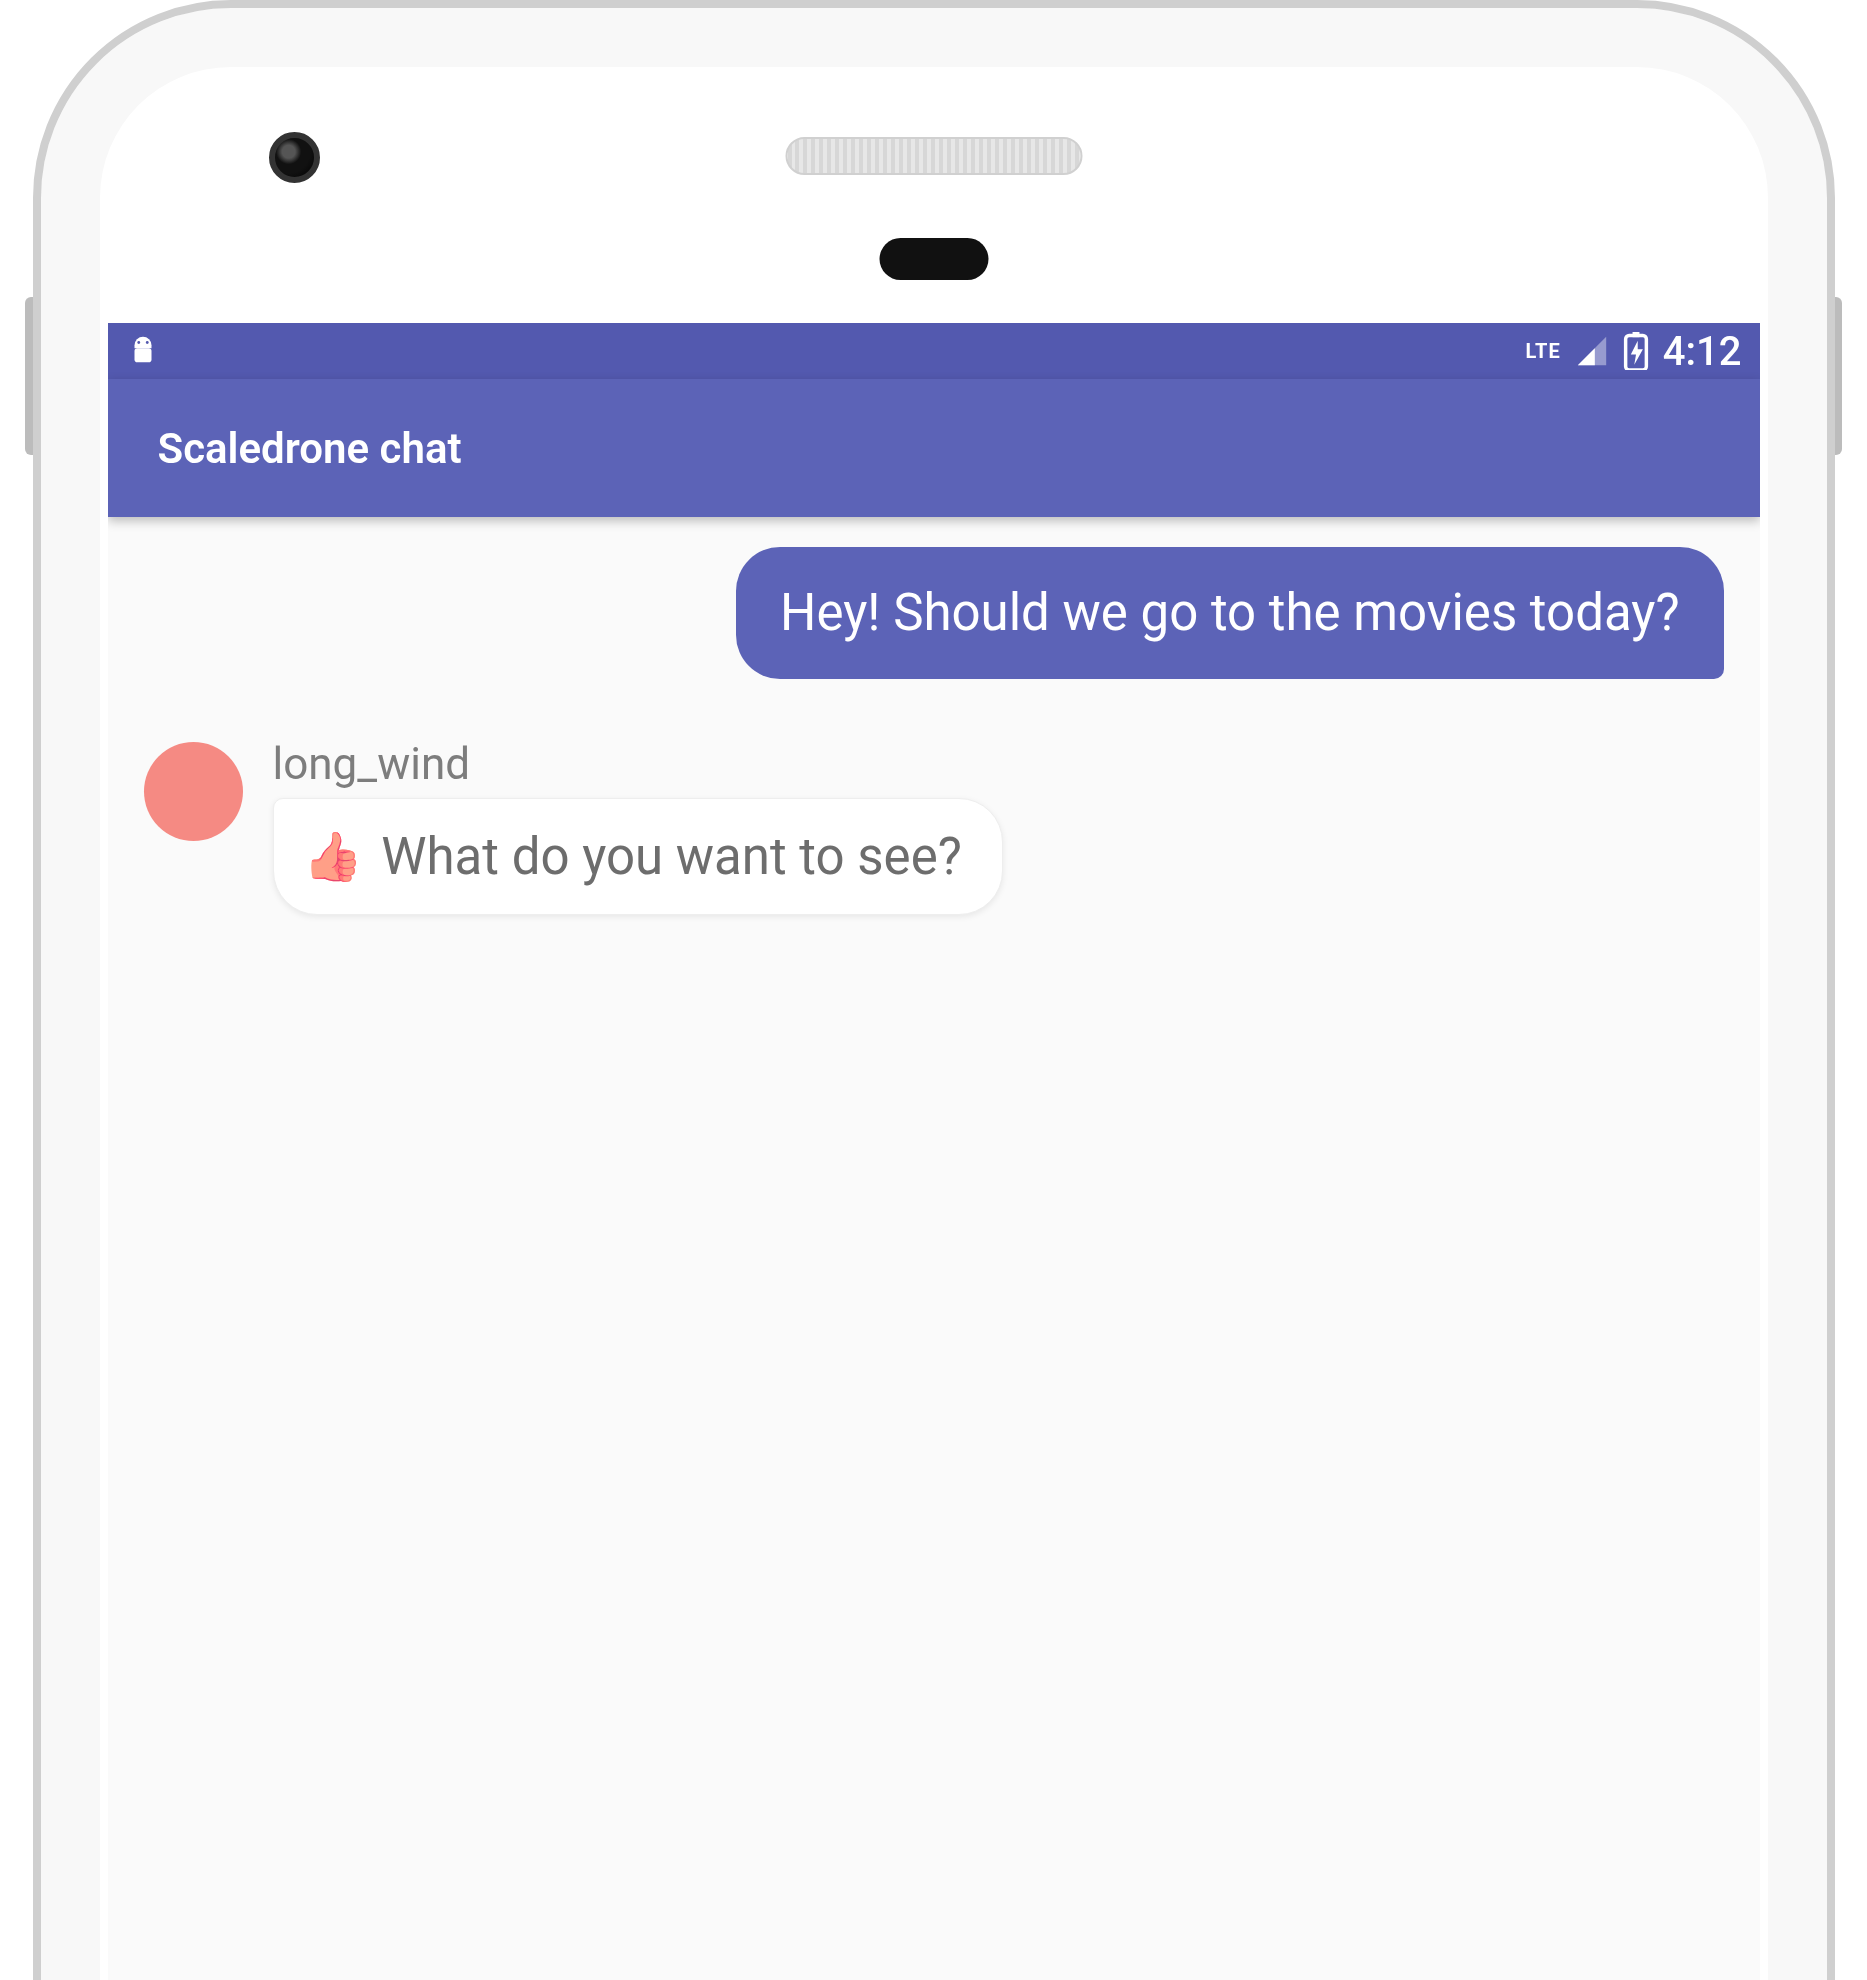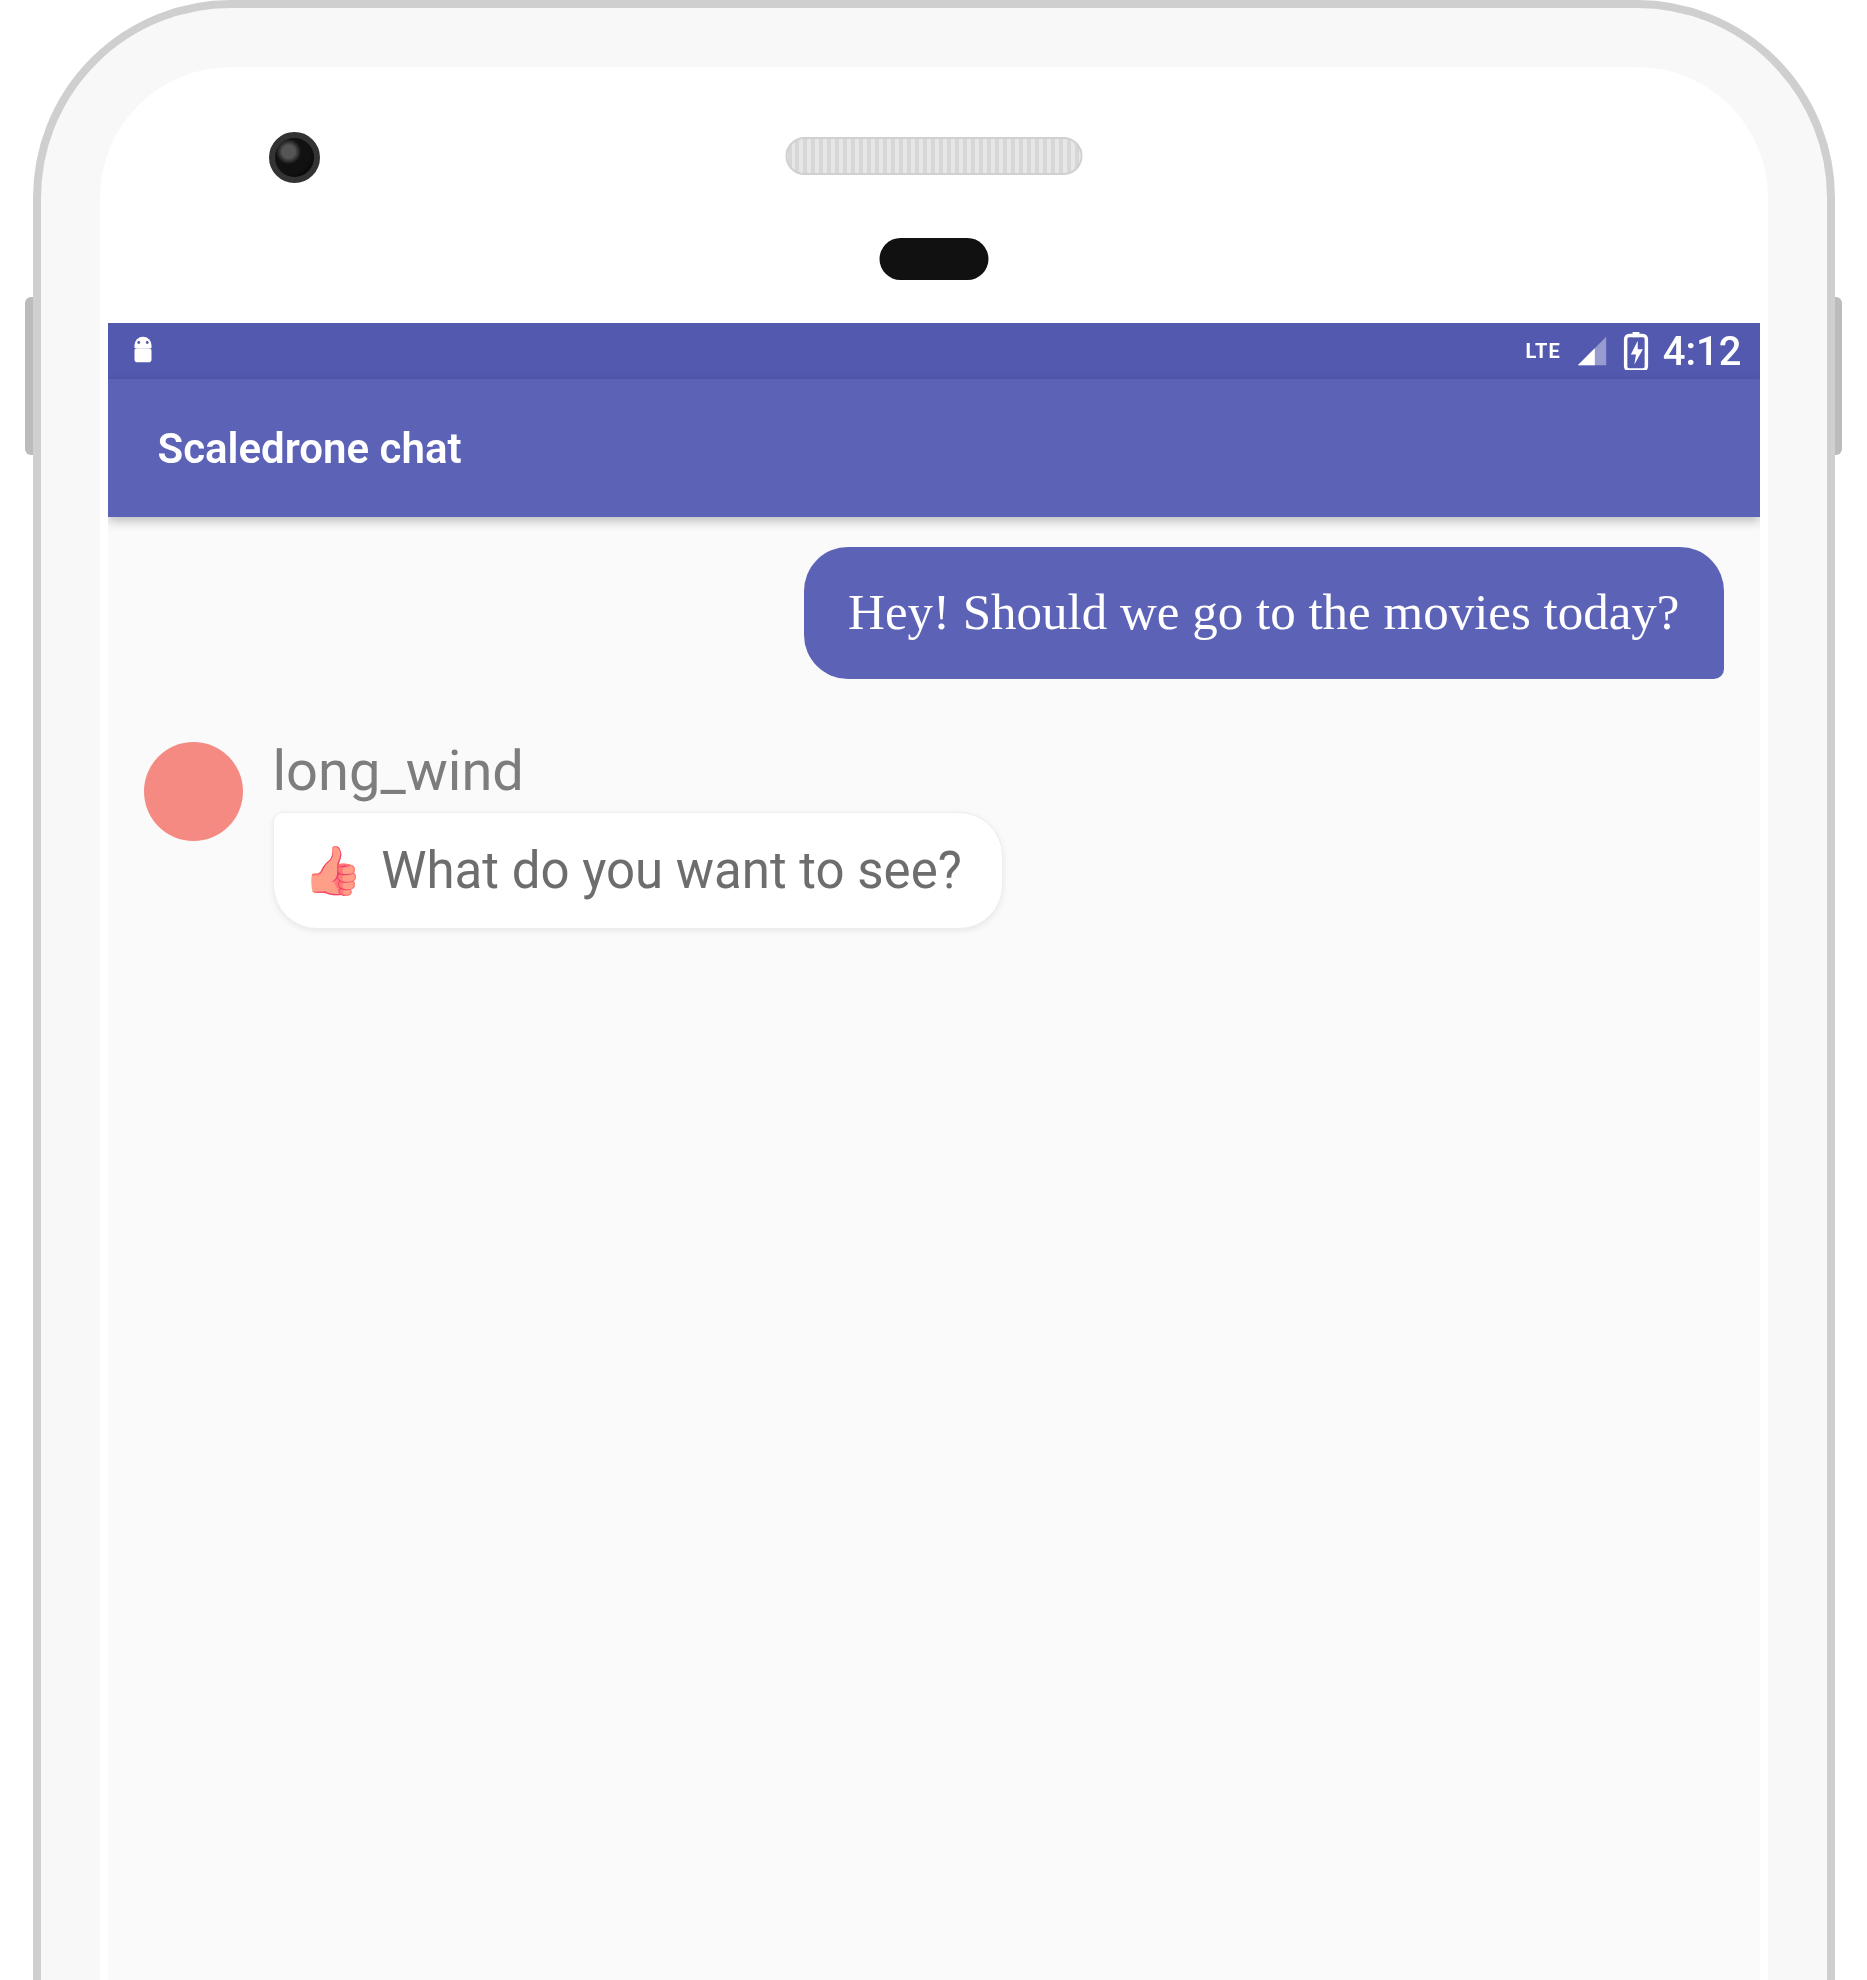--- a/index.html
+++ b/index.html
@@ -112,41 +112,40 @@
   
   .bubble-out {
     margin-left: auto;
     max-width: 80%;
     background: #5c63b7;
     color: #ffffff;
     font-size: 51px;
     line-height: 1.25;
     padding: 34px 44px;
     border-radius: 44px 44px 10px 44px;
-    font-family: Liberation Serif, serif;
   }
   .bubble-out.continued { border-radius: 44px 10px 10px 44px; }
 
   
   .incoming {
     display: flex;
     gap: 30px;
     align-items: flex-start;
     max-width: 85%;
   }
   .avatar {
     width: 99px; height: 99px;
     border-radius: 50%;
     flex-shrink: 0;
     margin-top: 4px;
   }
   .incoming .col { display: flex; flex-direction: column; gap: 8px; }
   .sender {
     color: #7d7d7d;
-    font-size: 56px;
+    font-size: 44px;
   }
   .bubble-in {
     background: #ffffff;
     color: #6d6d6d;
     font-size: 51px;
     padding: 28px 40px 28px 30px;
     border-radius: 10px 44px 44px 44px;
     border: 1px solid #eee;
     box-shadow: 0 2px 6px rgba(0,0,0,.08);
     display: flex;

